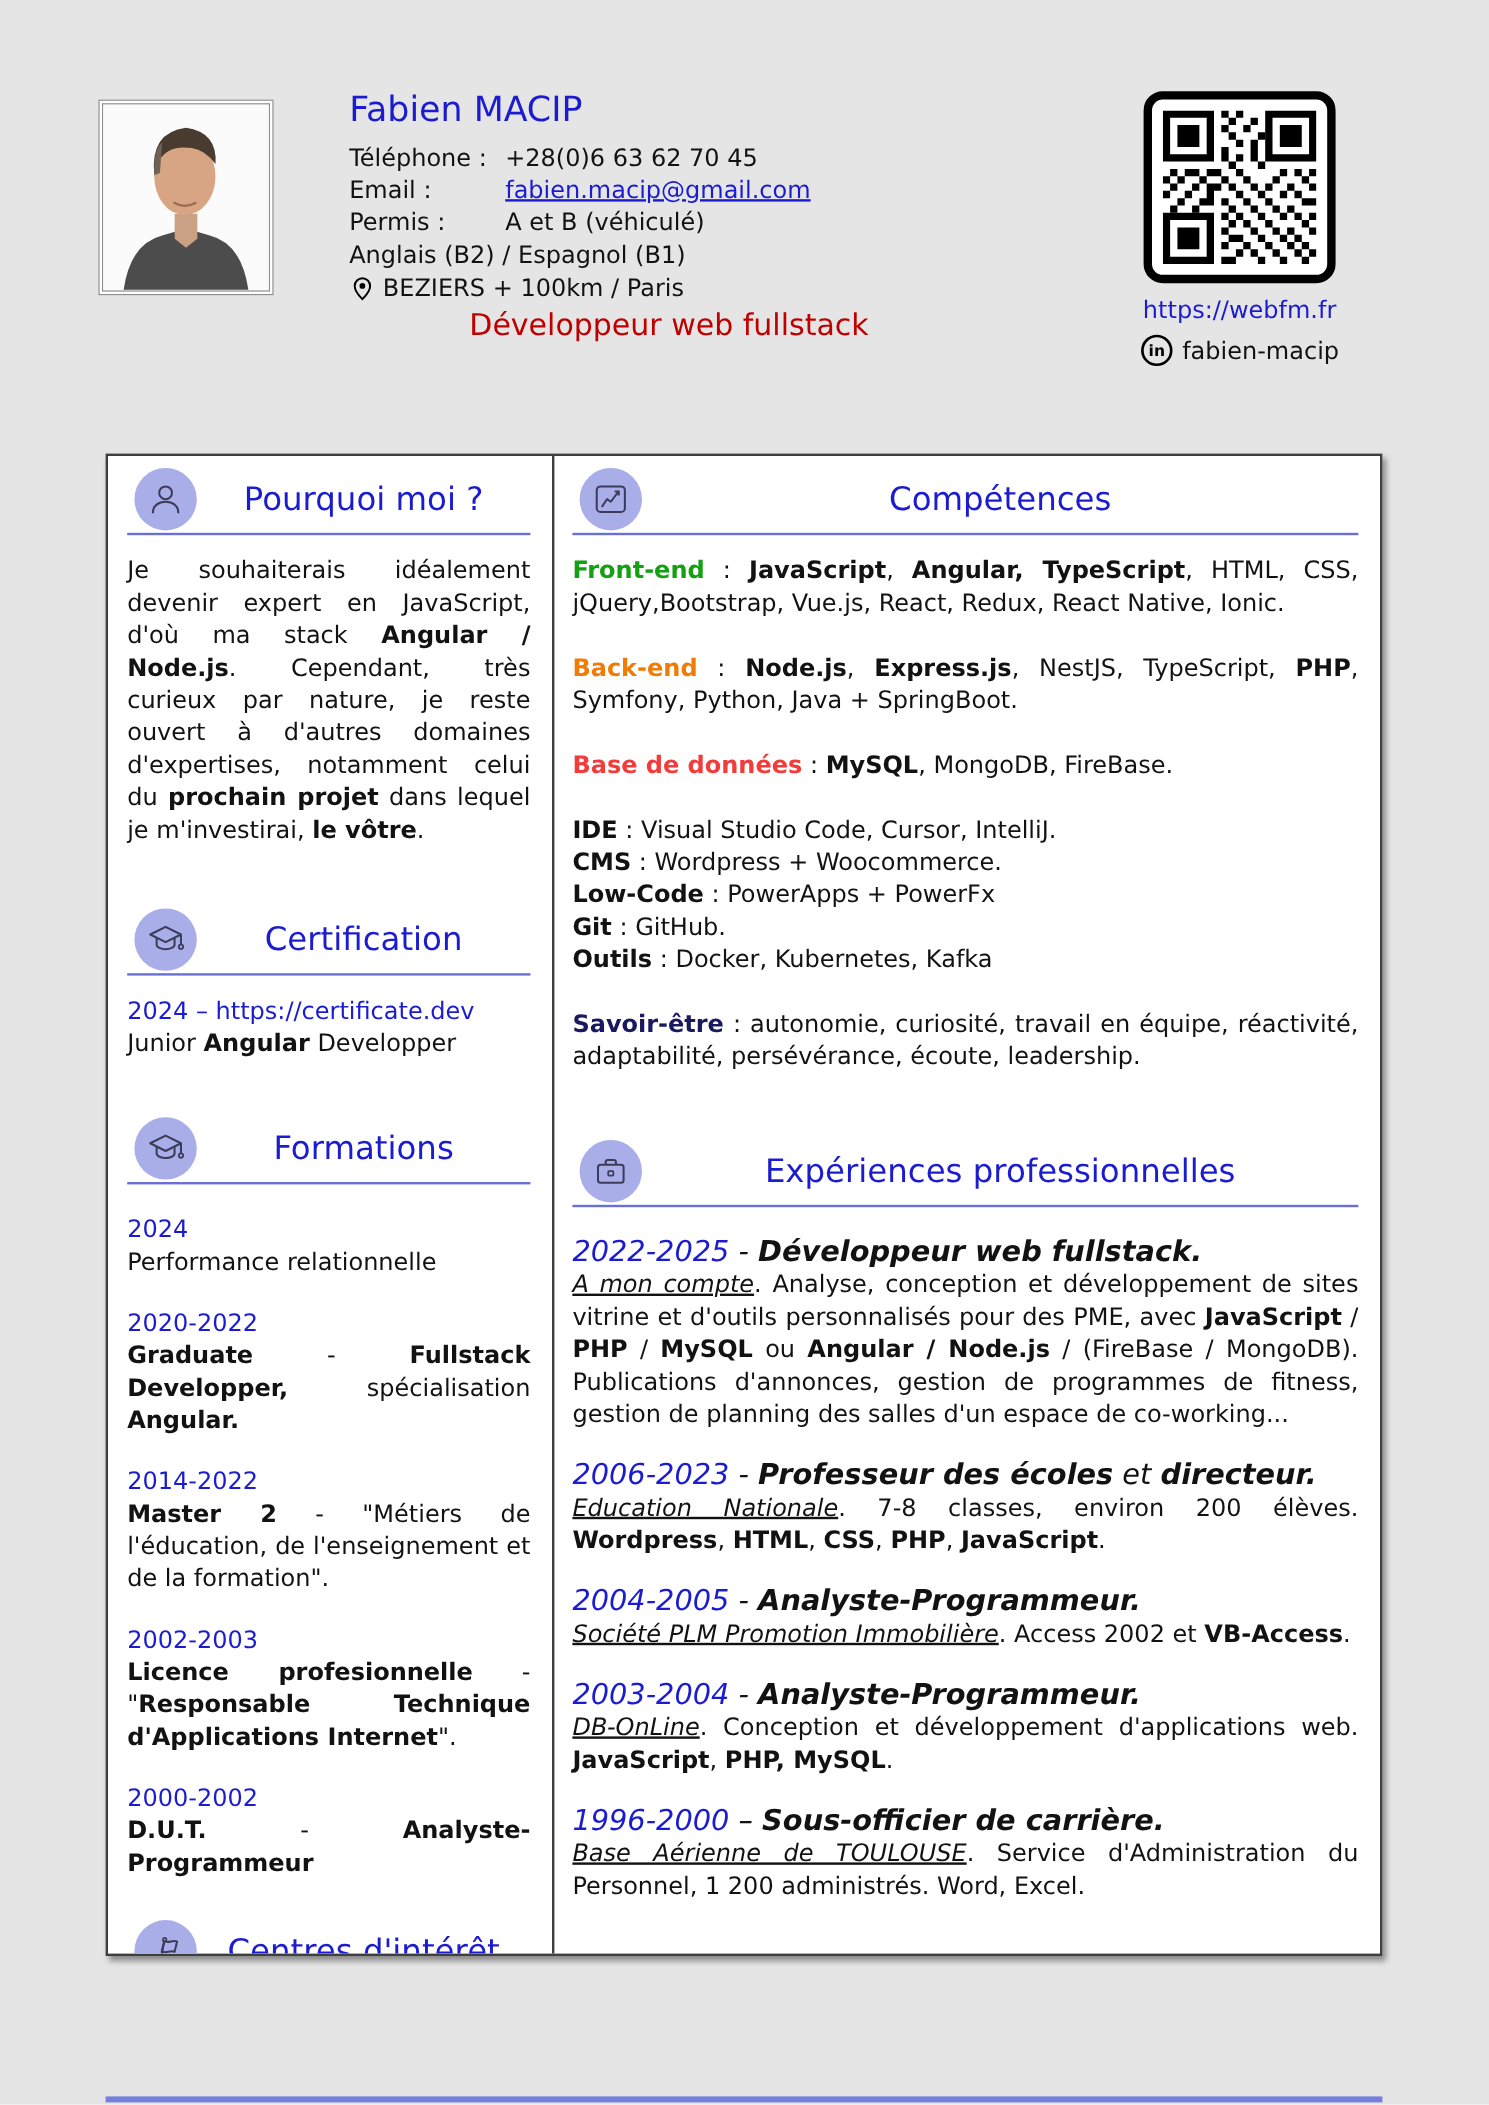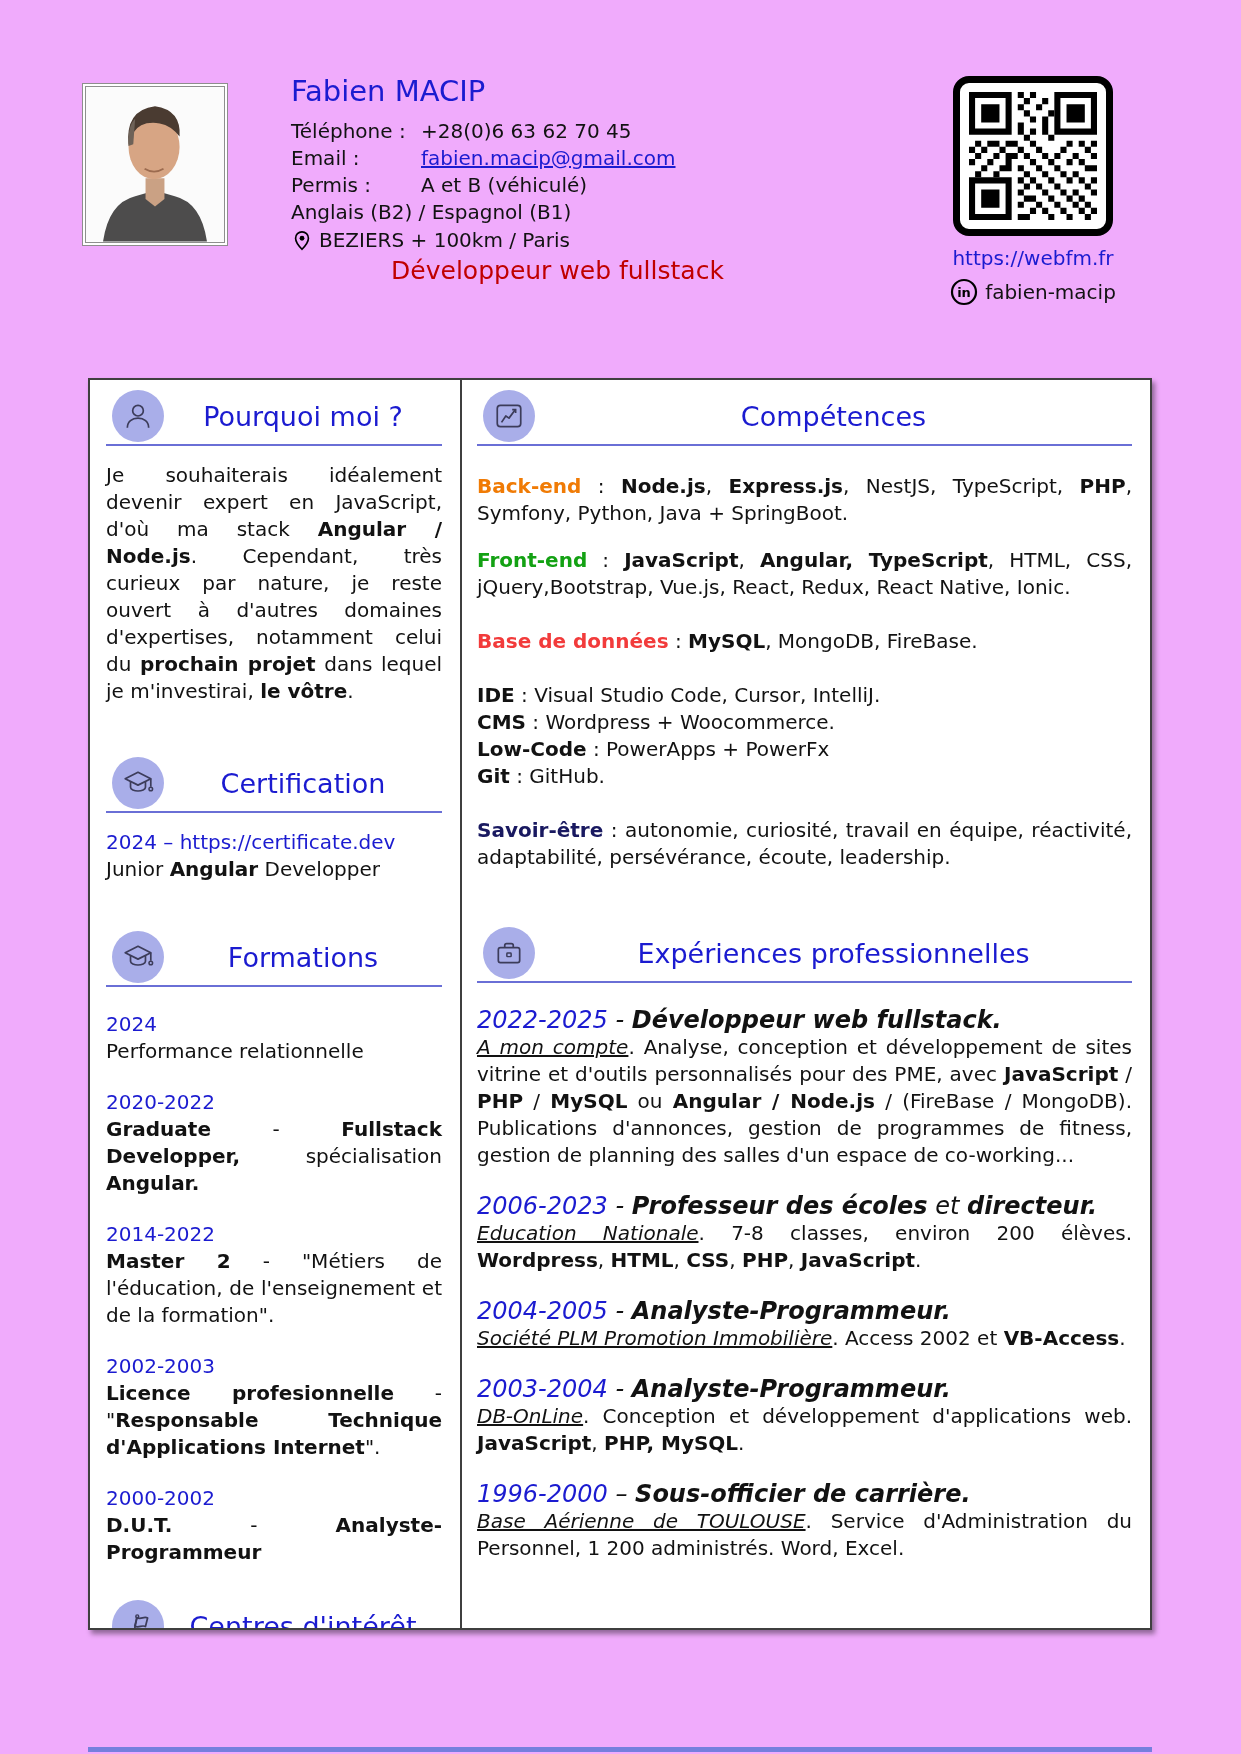--- a/index.html
+++ b/index.html
@@ -1,16 +1,16 @@
 <!DOCTYPE html>
 <html style="--accent: #1b1bd0; --title-red: #c00000; --green: #13a113; --orange: #f07b05; --red: #f23b3b; --navy: #191960; --lavender: #a9aee9; --rule: #6a6fd6; --bar: #7580dd;"><head>
 <meta charset="utf-8">
 <style>
   html,body{margin:0;padding:0;background:#fff;}
-  .page{position:relative;width:1241px;height:1754px;background:#f0abfc;overflow:hidden;
+  .page{position:relative;width:1241px;height:1754px;background:#e5e5e5;overflow:hidden;
         font-family:"DejaVu Sans","Liberation Sans",sans-serif;color:#121212;}
 
   
   .photo{position:absolute;left:82px;top:83px;width:146px;height:163px;
          border:4px double #8e8e8e;box-sizing:border-box;background:#fff;}
   .photo svg{width:100%;height:100%;display:block;}
 
   .id-block{position:absolute;left:291px;top:74px;width:620px;}
   .name{margin:0 0 10px 0;font-size:29px;font-weight:400;color:var(--accent,#1b1bd0);}
   .contact-row{display:flex;font-size:20px;line-height:27px;}
@@ -225,28 +225,29 @@
           <svg viewBox="0 0 30 30">
               <rect x="4" y="5" width="22" height="20" rx="3" fill="none" stroke="#3c3c5a" stroke-width="1.6"></rect>
               <path d="M8 21l4-6 3 2 6-8" fill="none" stroke="#3c3c5a" stroke-width="1.6" stroke-linejoin="round"></path>
               <path d="M18 9h3.2v3.2" fill="none" stroke="#3c3c5a" stroke-width="1.6"></path>
             </svg>
         </span>
         <h2 class="sec-title">Compétences</h2>
       </div>
       <div class="sec-rule"></div>
 
+      <p class="para first"><span class="b c-green">Front-end</span><span> : </span><span class="b">JavaScript</span><span>, </span><span class="b">Angular, TypeScript</span><span>, HTML, CSS,  jQuery,Bootstrap, Vue.js, React, Redux, React Native, Ionic.</span></p>
       <p class="para gap"><span class="b c-orange">Back-end</span><span> : </span><span class="b">Node.js</span><span>, </span><span class="b">Express.js</span><span>, NestJS, TypeScript, </span><span class="b">PHP</span><span>, Symfony, Python, Java + SpringBoot.</span></p>
-      <p class="para first"><span class="b c-green">Front-end</span><span> : </span><span class="b">JavaScript</span><span>, </span><span class="b">Angular, TypeScript</span><span>, HTML, CSS,  jQuery,Bootstrap, Vue.js, React, Redux, React Native, Ionic.</span></p>
       <p class="para gap"><span class="b c-red">Base de données</span><span> : </span><span class="b">MySQL</span><span>, MongoDB, FireBase.</span></p>
       <div class="gap">
         <div class="line"><span class="b">IDE</span><span> : Visual Studio Code, Cursor, IntelliJ.</span></div>
         <div class="line"><span class="b">CMS</span><span> : Wordpress + Woocommerce.</span></div>
         <div class="line"><span class="b">Low-Code</span><span> : PowerApps + PowerFx</span></div>
         <div class="line"><span class="b">Git</span><span> : GitHub.</span></div>
+        <div class="line"><span class="b">Outils</span><span> : Docker, Kubernetes, Kafka</span></div>
       </div>
       <p class="para gap"><span class="b c-navy">Savoir-être</span><span> : autonomie, curiosité, travail en équipe, réactivité, adaptabilité, persévérance, écoute, leadership.</span></p>
 
       <div class="sec-head mt-xp">
         <span class="icon-circle">
           <svg viewBox="0 0 30 30">
               <rect x="5" y="10" width="20" height="14" rx="2" fill="none" stroke="#3c3c5a" stroke-width="1.6"></rect>
               <path d="M11 10V8a1.8 1.8 0 0 1 1.8-1.8h4.4A1.8 1.8 0 0 1 19 8v2" fill="none" stroke="#3c3c5a" stroke-width="1.6"></path>
               <rect x="13" y="15" width="4" height="3.4" rx="0.6" fill="none" stroke="#3c3c5a" stroke-width="1.4"></rect>
             </svg>

